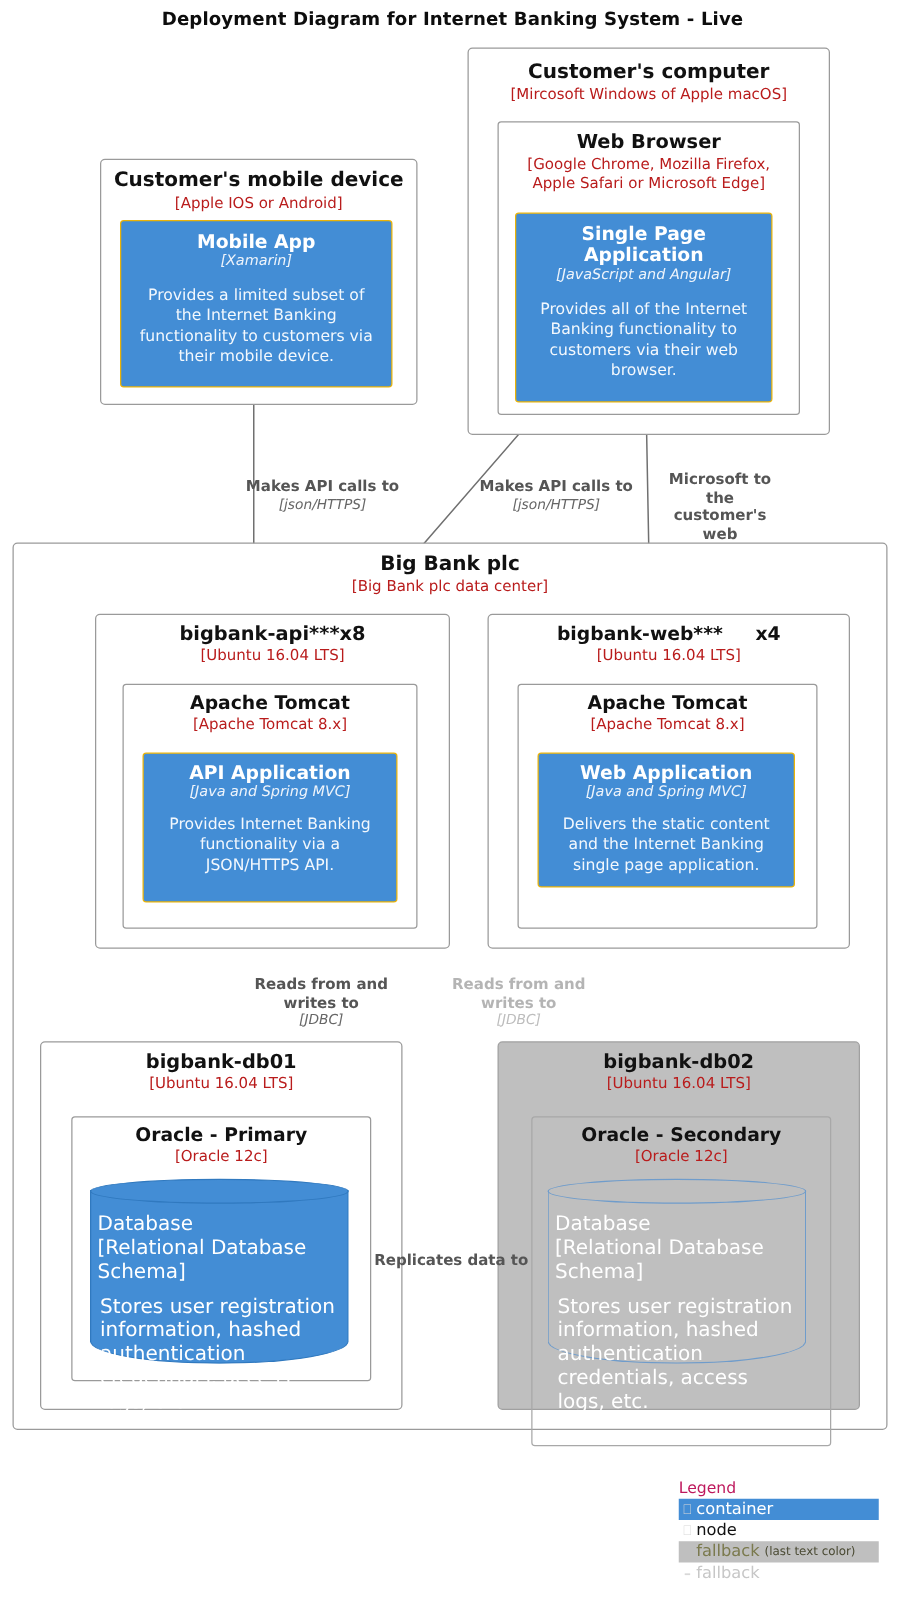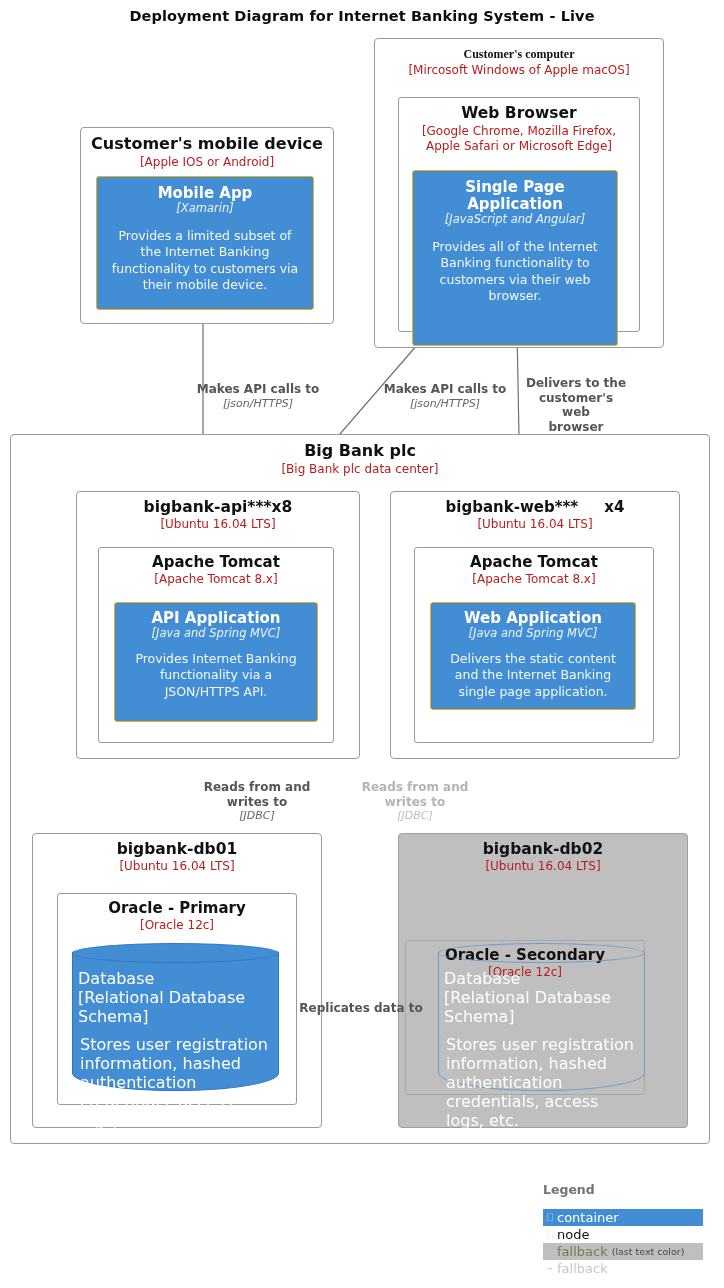--- a/index.html
+++ b/index.html
@@ -67,21 +67,21 @@
 
   #title{
     position:absolute;left:0;top:8px;width:724px;text-align:center;
     font-size:14.5px;font-weight:bold;color:#0d0d0d;letter-spacing:.1px;
   }
 
   svg#wires{position:absolute;left:0;top:0;width:724px;height:1288px;pointer-events:none;}
 
   
   #legend{position:absolute;left:543px;top:1182px;width:160px;}
-  #legend .lg-title{font-size:12.5px;font-weight:bold;color:#737373;margin-bottom:12px;}
+  #legend .lg-title{font-size:12.5px;font-weight:normal;color:#be185d;margin-bottom:2px;}
   #legend .lg-row{position:relative;height:17px;display:flex;align-items:center;}
   #legend .lg-row .swatch{position:absolute;left:0;top:0;height:17px;}
   #legend .lg-glyph{
     position:relative;width:14px;text-align:center;font-size:11px;color:#d8d8d8;flex:0 0 14px;
   }
   #legend .lg-text{position:relative;font-size:13px;}
   #legend .lg-note{position:relative;font-size:9.5px;margin-left:4px;}
   .lg-r1 .swatch{left:0;width:160px;background:#438DD5;}
   .lg-r1 .lg-glyph{color:#8fbce6;}
   .lg-r1 .lg-text{color:#ffffff;}
@@ -118,31 +118,31 @@
     <path d="M523,600 L522,480 L519,437 L517,330" fill="none" stroke="#707070" stroke-width="1.2" marker-end="url(#ah-grey)"></path>
 
     <path d="M209,722 L209,800 L185,885 L185,940" fill="none" stroke="#707070" stroke-width="1.2" marker-end="url(#ah-grey)"></path>
 
     <path d="M291,722 L470,940" fill="none" stroke="#5b94d6" stroke-width="1.3" marker-end="url(#ah-blue)"></path>
 
     <path d="M289,1009 L438,1009" fill="none" stroke="#707070" stroke-width="1.2" marker-end="url(#ah-grey)"></path>
   </svg>
 
   <div class="box node big" style="left:374px;top:38px;width:290px;height:310px;">
-    <div class="ttl" style="margin-top:9px;font-size:12px;font-family:Liberation Serif, serif;">Customer's computer</div>
+    <div class="ttl" style="margin-top:9px;font-size:16px;">Customer's computer</div>
     <div class="sub" style="margin-top:2px;">[Mircosoft Windows of Apple macOS]</div>
   </div>
 
   <div class="box node plain" style="left:398px;top:97px;width:242px;height:235px;">
     <div class="ttl" style="margin-top:7px;font-size:15.5px;">Web Browser</div>
     <div class="sub" style="margin-top:2px;">[Google Chrome, Mozilla Firefox,</div>
     <div class="sub">Apple Safari or Microsoft Edge]</div>
   </div>
 
-  <div class="box container-box" style="left:412px;top:170px;width:206px;height:176px;padding:0 8px;">
+  <div class="box container-box" style="left:412px;top:170px;width:206px;height:152px;padding:0 8px;">
     <div class="ctitle" style="margin-top:8px;">Single Page</div>
     <div class="ctitle">Application</div>
     <div class="ctech">[JavaScript and Angular]</div>
     <div class="cdesc" style="margin-top:12px;padding:0 4px;">Provides all of the Internet Banking functionality to customers via their web browser.</div>
   </div>
 
   <div class="box node big" style="left:80px;top:127px;width:254px;height:197px;">
     <div class="ttl" style="margin-top:7px;font-size:16px;">Customer's mobile device</div>
     <div class="sub" style="margin-top:2px;">[Apple IOS or Android]</div>
   </div>
@@ -157,21 +157,21 @@
     <div class="l1">Makes API calls to</div>
     <div class="l2">[json/HTTPS]</div>
   </div>
 
   <div class="elabel" style="left:377px;top:382px;width:136px;">
     <div class="l1">Makes API calls to</div>
     <div class="l2">[json/HTTPS]</div>
   </div>
 
   <div class="elabel" style="left:524px;top:376px;width:104px;">
-    <div class="l1">Delivers to the</div>
+    <div class="l1">Microsoft to the</div>
     <div class="l1">customer's web</div>
     <div class="l1">browser</div>
   </div>
 
   <div class="box node" style="left:10px;top:434px;width:700px;height:710px;">
     <div class="ttl" style="margin-top:7px;font-size:16px;">Big Bank plc</div>
     <div class="sub" style="margin-top:2px;">[Big Bank plc data center]</div>
   </div>
 
   <div class="box node" style="left:76px;top:491px;width:284px;height:268px;">
@@ -236,21 +236,21 @@
       <div class="ctech">[Relational Database Schema]</div>
       <div class="cdesc" style="margin-top:9px;padding:0 2px;">Stores user registration information, hashed authentication credentials, access logs, etc.</div>
     </div>
   </div>
 
   <div class="box node grey" style="left:398px;top:833px;width:290px;height:295px;">
     <div class="ttl" style="margin-top:7px;font-size:15.5px;">bigbank-db02</div>
     <div class="sub" style="margin-top:1px;">[Ubuntu 16.04 LTS]</div>
   </div>
 
-  <div class="box node plain" style="left:405px;top:893px;width:240px;height:155px;background:transparent;border-color:#a8a8a8;margin-top:47px;">
+  <div class="box node plain" style="left:425px;top:893px;width:240px;height:264px;background:transparent;border-color:#a8a8a8;">
     <div class="ttl" style="margin-top:6px;font-size:15px;">Oracle - Secondary</div>
     <div class="sub" style="margin-top:1px;">[Oracle 12c]</div>
   </div>
 
   <div class="cyl ghost" style="left:438px;top:943px;width:207px;height:148px;">
     <div class="body"></div>
     <div class="top"></div>
     <div class="ctext" style="padding:0 6px;">
       <div class="ctitle">Database</div>
       <div class="ctech">[Relational Database Schema]</div>

